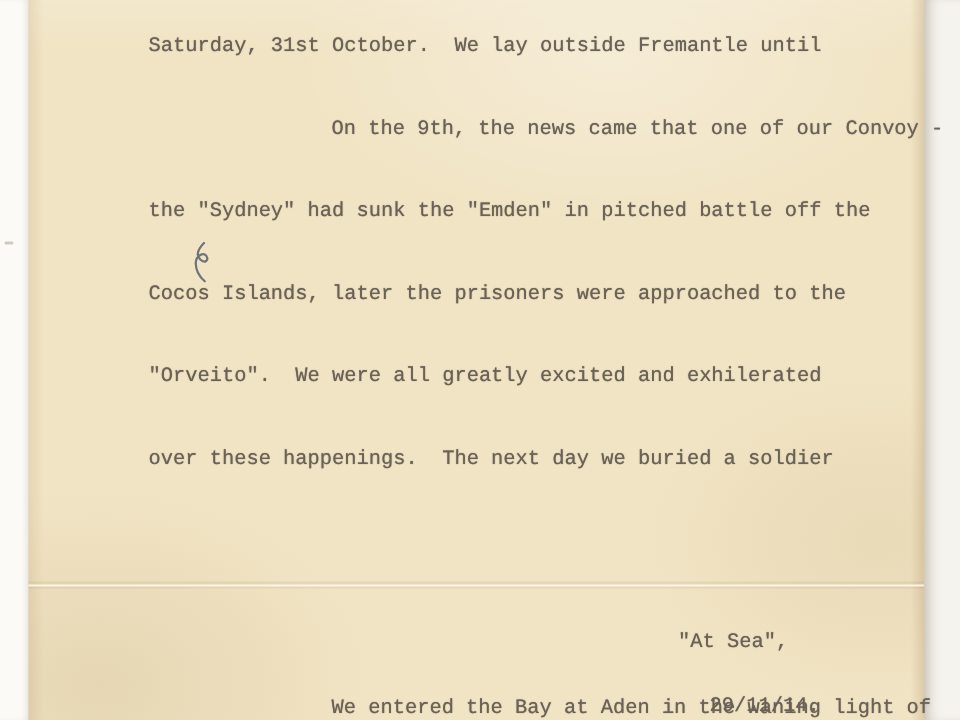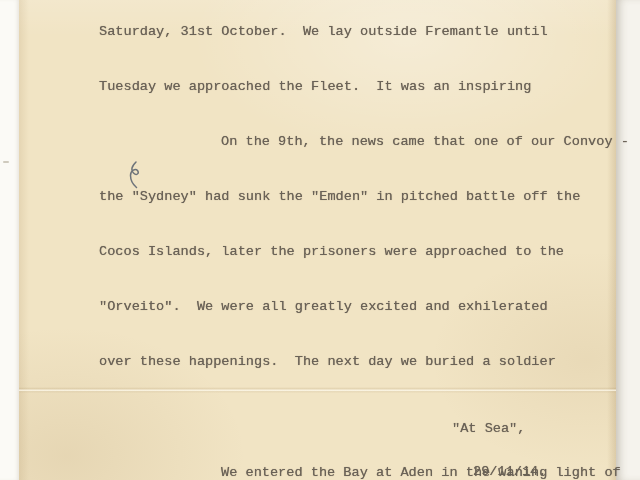--- a/index.html
+++ b/index.html
@@ -82,21 +82,20 @@
   <div class="bg-strip-left"></div>
   <div class="bg-strip-right"></div>
   <div class="edge-speck"></div>
 
   <div class="paper">
     <div class="fold-crease"></div>
   </div>
 
   <div class="typed typed-body">
     <div class="line">Saturday, 31st October.  We lay outside Fremantle until</div>
-    <div class="line">Tuesday we approached the Fleet.  It was an inspiring</div>
     <div class="line indent">On the 9th, the news came that one of our Convoy -</div>
     <div class="line">the "Sydney" had sunk the "Emden" in pitched battle off the</div>
     <div class="line">Cocos Islands, later the prisoners were approached to the</div>
     <div class="line">"Orveito".  We were all greatly excited and exhilerated</div>
     <div class="line">over these happenings.  The next day we buried a soldier</div>
     
     
     
     
     

